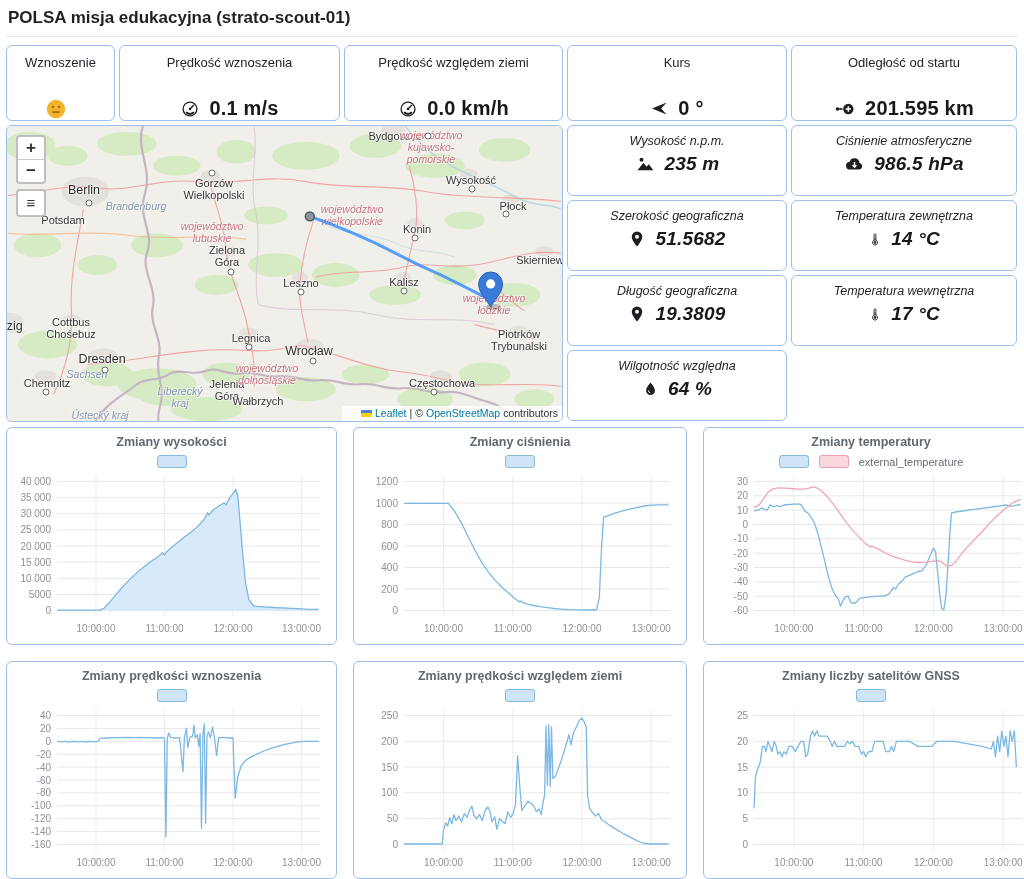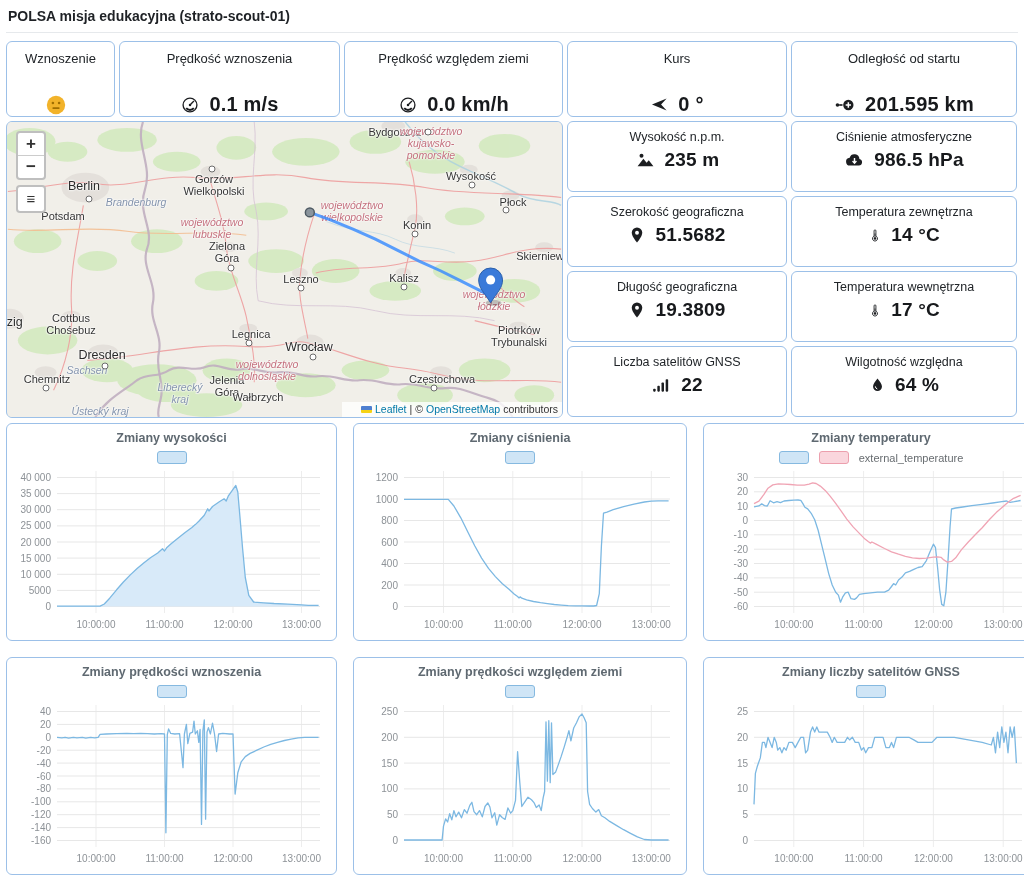--- a/index.html
+++ b/index.html
@@ -1,18 +1,18 @@
 <!DOCTYPE html>
 <html><head>
 <meta charset="utf-8">
 <style>
   html,body{margin:0;padding:0;width:1024px;height:879px;background:#fff;overflow:hidden;
     font-family:"Liberation Sans","DejaVu Sans",sans-serif;}
   .page{padding:5px 6px 0 6px;}
-  .page-title{font-size:14px;font-weight:700;color:#1e2125;margin:3px 0 8px 2px;}
+  .page-title{font-size:17px;font-weight:700;color:#1e2125;margin:3px 0 8px 2px;}
   .title-divider{border:none;border-top:1px solid #e6e9ec;margin:0 0 8px 0;}
   
   .top-row{display:grid;grid-template-columns:109px 221px 219px 220px 226px;column-gap:4px;}
   .top-row .stat-card{height:76px;justify-content:space-between;}
   .stat-card{border:1px solid #9cc0e8;border-radius:6px;background:#fff;box-sizing:border-box;
     display:flex;flex-direction:column;align-items:center;padding-top:9px;gap:4px;}
   .stat-label{font-size:13px;color:#212529;white-space:nowrap;}
   .stat-value-row{display:flex;align-items:center;gap:9px;margin-top:1px;}
   .stat-value{font-size:20px;font-weight:700;color:#17191c;letter-spacing:.2px;}
   .stat-icon{display:flex;align-items:center;}
@@ -39,21 +39,21 @@
   .lf-btn.bordered{border-top:1px solid #ccc;}
   .lf-menu{position:absolute;top:63px;left:9px;width:26px;height:24px;border:2px solid rgba(0,0,0,.25);
     border-radius:4px;background:#fff;z-index:6;text-align:center;line-height:24px;font-size:15px;
     color:#333;cursor:pointer;text-decoration:none;display:block;box-sizing:content-box;}
   .map-attr{position:absolute;right:0;bottom:0;background:rgba(255,255,255,.78);font-size:10.5px;
     color:#333;padding:1px 4px 2px 19px;display:flex;align-items:center;gap:3px;z-index:6;white-space:nowrap;}
   .map-attr a{color:#0078a8;text-decoration:none;cursor:pointer;}
   .ua-flag{display:inline-block;width:11px;height:7px;border-radius:1px;
     background:linear-gradient(#4e7fd0 0 50%,#f6d214 50% 100%);}
   .side-grid{display:grid;grid-template-columns:220px 226px;grid-auto-rows:71px;gap:4px;}
-  .side-grid .stat-card{padding-top:8px;}
+  .side-grid .stat-card{padding-top:8px;font-style:italic;}
   .side-grid .stat-label{font-size:12.5px;}
   .side-grid .stat-value{font-size:19px;}
   
   .charts-grid{display:grid;grid-template-columns:331px 334px 336px;column-gap:5px;row-gap:7px;margin-top:5px;gap:16px;}
   .chart-card{border:1px solid #9cc0e8;border-radius:6px;box-sizing:border-box;height:218px;
     display:flex;flex-direction:column;align-items:center;padding:7px 5px 2px 5px;background:#fff;}
   .chart-title{font-size:12.5px;font-weight:700;color:#5f6971;}
   .chart-legend{display:flex;align-items:flex-end;gap:10px;margin:4px 0 1px 0;height:15px;}
   .lg-box{width:30px;height:13px;border-radius:3px;box-sizing:border-box;border:1px solid;}
   .lg-box.blue{background:#cfe5f6;border-color:#85b9e0;}
@@ -365,36 +365,20 @@
               <svg width="14" height="21" viewBox="0 0 24 24">
                 <path d="M10.4 4a1.6 1.6 0 0 1 3.2 0v9.2a4.3 4.3 0 1 1-3.2 0z" fill="none" stroke="#1c1e21" stroke-width="1.5"></path>
                 <circle cx="12" cy="17.3" r="2.1" fill="#1c1e21"></circle>
                 <line x1="12" y1="16" x2="12" y2="8.5" stroke="#1c1e21" stroke-width="1.5"></line>
               </svg>
             </span>
       <span class="stat-value">17 °C</span>
     </div>
   </div>
         <div class="stat-card">
-    <div class="stat-label">Liczba satelitów GNSS</div>
-    <div class="stat-value-row">
-      <span class="stat-icon">
-              <svg width="21" height="20" viewBox="0 0 24 24">
-                <g fill="#1c1e21">
-                  <rect x="2" y="16.5" width="3" height="3.5" rx="1"></rect>
-                  <rect x="7" y="13" width="3" height="7" rx="1"></rect>
-                  <rect x="12" y="9" width="3" height="11" rx="1"></rect>
-                  <rect x="17" y="5" width="3" height="15" rx="1"></rect>
-                </g>
-              </svg>
-            </span>
-      <span class="stat-value">22</span>
-    </div>
-  </div>
-        <div class="stat-card">
     <div class="stat-label">Wilgotność względna</div>
     <div class="stat-value-row">
       <span class="stat-icon">
               <svg width="17" height="20" viewBox="0 0 24 24">
                 <path d="M12 2.8c3.4 4.4 6.3 7.9 6.3 11.3a6.3 6.3 0 0 1-12.6 0C5.7 10.7 8.6 7.2 12 2.8z" fill="#1c1e21"></path>
                 <path d="M9 14.5a3.2 3.2 0 0 0 2.2 3" stroke="#fff" stroke-width="1.4" fill="none" stroke-linecap="round"></path>
               </svg>
             </span>
       <span class="stat-value">64 %</span>
     </div>

